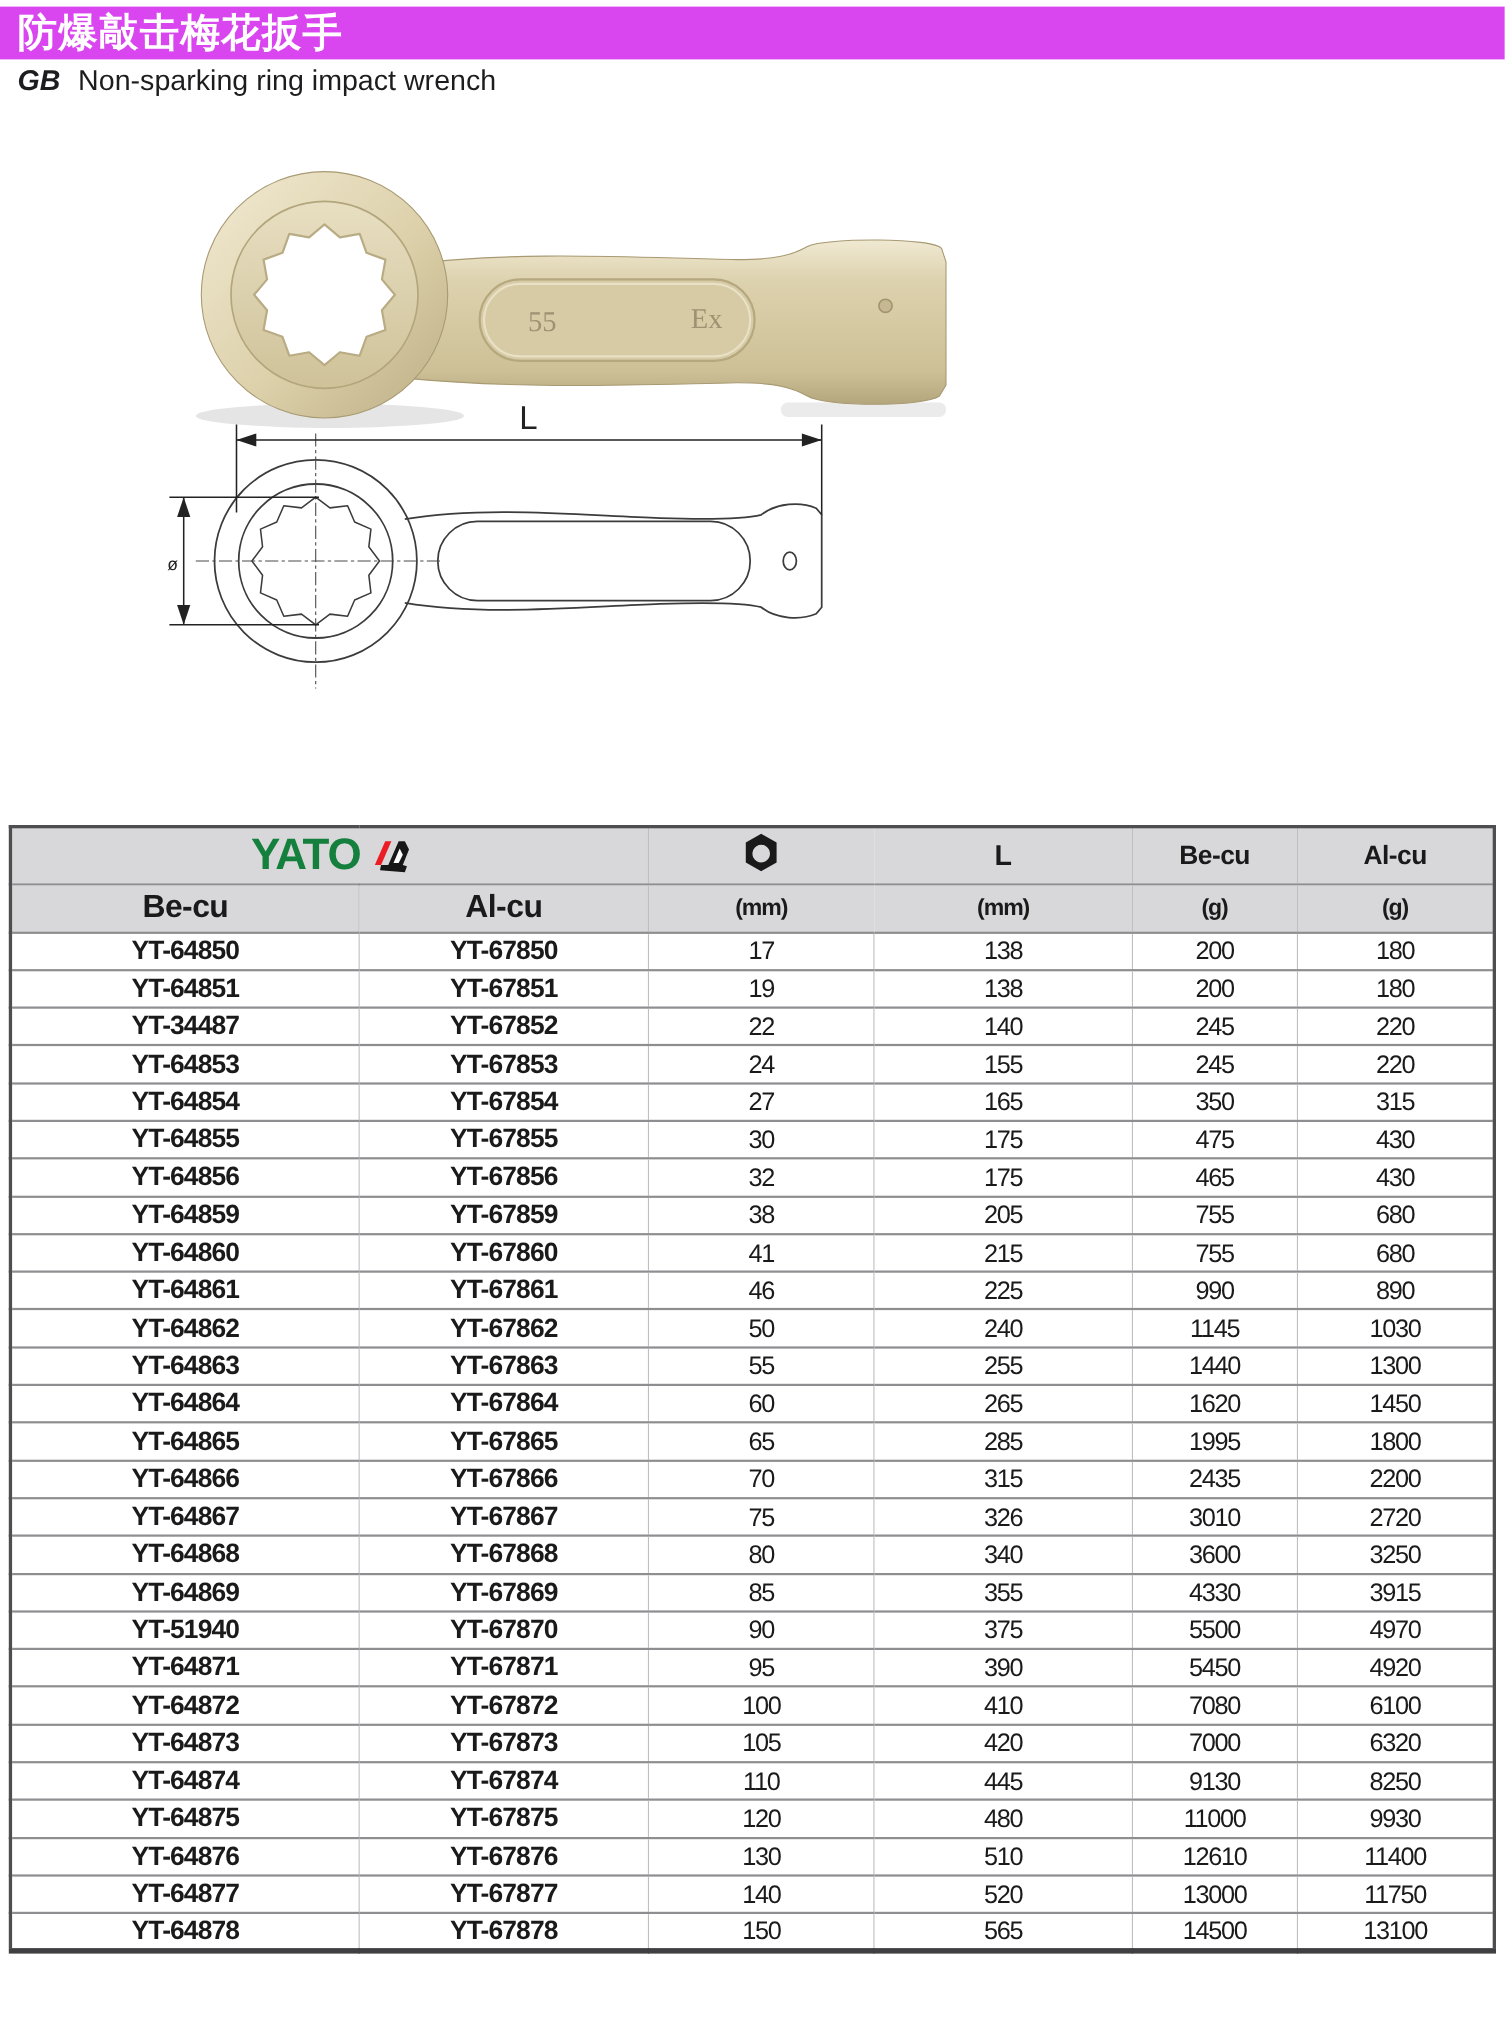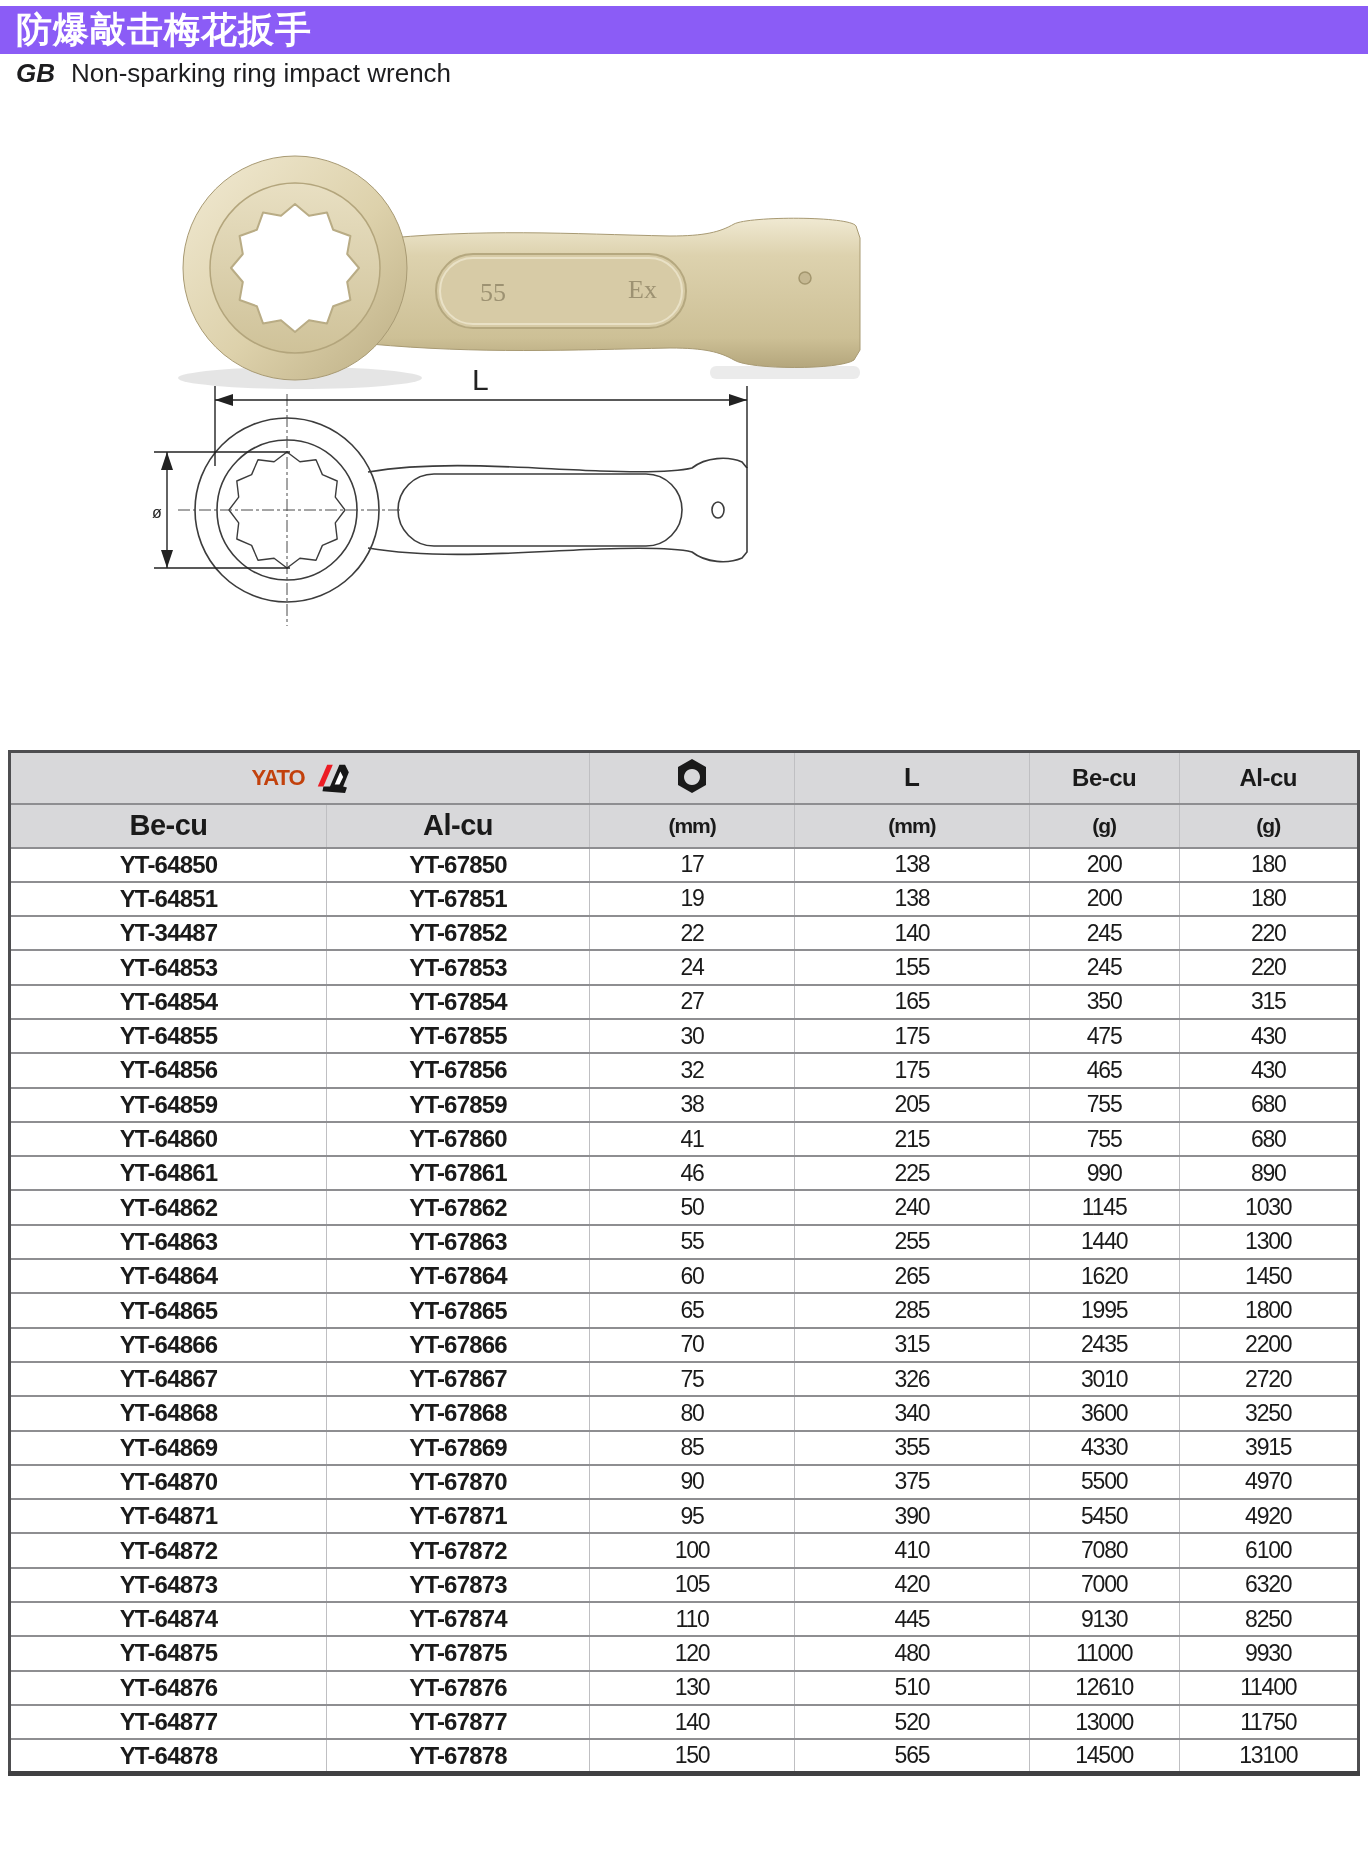--- a/index.html
+++ b/index.html
@@ -1,21 +1,21 @@
 <!DOCTYPE html>
 <html><head>
 <meta charset="utf-8">
 <style>
   * { margin:0; padding:0; box-sizing:border-box; }
   html,body { width:1368px; height:1851px; background:#ffffff; overflow:hidden;
               font-family:"Liberation Sans", sans-serif; color:#1a1a1a; position:relative; }
 
   
   .red-bar { position:absolute; left:0; top:6px; width:1368px; height:48px;
-             background:#8b5cf6; display:flex; align-items:center; }
+             background:#d946ef; display:flex; align-items:center; }
   .red-bar .cn-title { color:#ffffff; font-size:36px; font-weight:bold;
              padding-left:16px; letter-spacing:1px; line-height:48px; }
   .sub-line { position:absolute; left:16px; top:58px; height:30px;
               display:flex; align-items:center; gap:16px; }
   .gb { font-size:26px; font-weight:bold; font-style:italic; color:#1d1d1f; }
   .sub { font-size:26px; color:#1d1d1f; }
 
   
   .photo-svg   { position:absolute; left:150px; top:128px; }
   .diagram-svg { position:absolute; left:140px; top:368px; }
@@ -32,21 +32,21 @@
   thead tr.h1 th { height:52px; background:#d8d8da; }
   thead tr.h2 th { height:44px; background:#d8d8da; }
   tbody td { height:34.3px; background:#ffffff; }
   .h1 .lbl  { font-size:24px; font-weight:bold; letter-spacing:-0.5px; }
   .h1 .llab { font-size:26px; font-weight:bold; }
   .h2 .big  { font-size:29px; font-weight:bold; letter-spacing:-0.5px; }
   .h2 .unit { font-size:21px; font-weight:bold; letter-spacing:-1px; }
   td.code { font-size:24px; font-weight:bold; letter-spacing:-0.8px; }
   td.num  { font-size:23px; font-weight:normal; letter-spacing:-1.2px; }
   .logo-wrap { display:inline-flex; align-items:center; gap:6px; }
-  .logo-text { font-size:22px; font-weight:900; letter-spacing:-1px; color:#c2410c; }
+  .logo-text { font-size:40px; font-weight:900; letter-spacing:-1px; color:#15803d; }
 </style>
 </head>
 <body>
 
 <div class="red-bar">
   <div class="cn-title">防爆敲击梅花扳手</div>
 </div>
 <div class="sub-line">
   <span class="gb">GB</span>
   <span class="sub">Non-sparking ring impact wrench</span>
@@ -304,21 +304,21 @@
       </tr>
       <tr>
         <td class="code">YT-64869</td>
         <td class="code">YT-67869</td>
         <td class="num">85</td>
         <td class="num">355</td>
         <td class="num">4330</td>
         <td class="num">3915</td>
       </tr>
       <tr>
-        <td class="code">YT-64870</td>
+        <td class="code">YT-51940</td>
         <td class="code">YT-67870</td>
         <td class="num">90</td>
         <td class="num">375</td>
         <td class="num">5500</td>
         <td class="num">4970</td>
       </tr>
       <tr>
         <td class="code">YT-64871</td>
         <td class="code">YT-67871</td>
         <td class="num">95</td>

